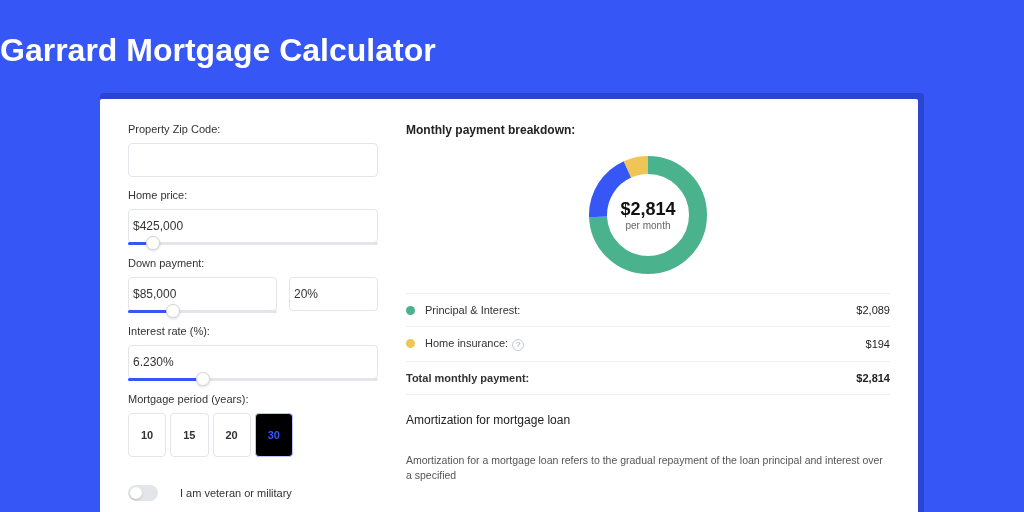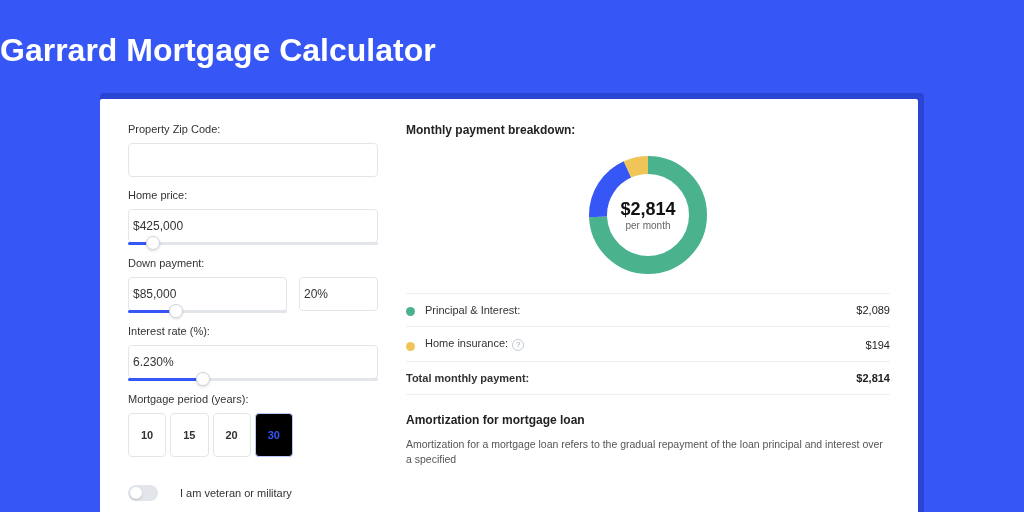--- a/index.html
+++ b/index.html
@@ -11,46 +11,46 @@
   .left{width:250px;flex:0 0 250px}
   .right{flex:1}
   .field{margin-bottom:12px}
   .label{font-size:11px;color:#333;margin-bottom:8px;display:block}
   .input{width:100%;border:1px solid #e2e6ea;border-radius:4px;padding:9px 4px;font-size:12px;color:#333;background:#fff}
   .slider-track{height:3px;background:#e2e6ea;border-radius:2px;position:relative;margin-top:-1px}
   .slider-fill{height:3px;background:#3656f5;border-radius:2px;position:absolute;left:0;top:0}
   .slider-thumb{width:14px;height:14px;border-radius:50%;background:#fff;border:1px solid #d0d6dc;box-shadow:0 1px 3px rgba(0,0,0,.15);position:absolute;top:-6px;transform:translateX(-50%)}
   .row2{display:flex;gap:12px}
   .row2 .col1{flex:1}
-  .row2 .col2{width:79px}
+  .row2 .col2{width:89px}
   .periods{display:flex;gap:4px}
   .period{border:1px solid #e2e6ea;border-radius:4px;padding:15px 12px;font-size:11px;font-weight:600;color:#333;cursor:pointer;background:#fff}
   .period.active{background:#000000;border-color:#b9c6ff;color:#3656f5}
   .toggle-row{display:flex;align-items:center;gap:10px;margin-top:18px}
   .toggle{width:30px;height:16px;border-radius:10px;background:#e2e6ea;position:relative;cursor:pointer}
   .toggle-knob{width:12px;height:12px;border-radius:50%;background:#fff;position:absolute;top:2px;left:2px;box-shadow:0 1px 2px rgba(0,0,0,.2)}
   .section-title{font-size:12px;font-weight:700;color:#222;margin-bottom:6px}
   .donut-wrap{display:flex;justify-content:center;padding:8px 0 14px}
   .donut{position:relative;width:128px;height:128px}
   .donut svg{transform:rotate(-90deg)}
   .donut-center{position:absolute;inset:0;display:flex;flex-direction:column;align-items:center;justify-content:center}
   .donut-amount{font-size:18px;font-weight:800;color:#111}
   .donut-sub{font-size:10px;color:#666}
   .breakdown{border-top:1px solid #eef0f3}
-  .break-row{display:flex;align-items:flex-end;padding:10px 0;border-bottom:1px solid #eef0f3;font-size:11px}
+  .break-row{display:flex;align-items:center;padding:10px 0;border-bottom:1px solid #eef0f3;font-size:11px}
   .dot{width:9px;height:9px;border-radius:50%;margin-right:10px}
   .dot.green{background:#4bb28e}
   .dot.blue{background:#3656f5}
   .dot.yellow{background:#f0c558}
   .break-label{flex:1;color:#333}
   .help{display:inline-flex;width:12px;height:12px;border:1px solid #c5ccd4;border-radius:50%;font-size:8px;color:#9aa3ad;align-items:center;justify-content:center;margin-left:4px}
   .break-val{color:#222;font-weight:500}
   .break-row.total .break-label,.break-row.total .break-val{font-weight:700}
   .amort{margin-top:18px}
-  .amort-title{font-size:12px;font-weight:700;color:#222;margin-bottom:10px}
+  .amort-title{font-size:12px;font-weight:400;color:#222;margin-bottom:26px}
   .amort-text{font-size:10.5px;color:#555;line-height:1.5}
 </style>
 </head>
 <body>
 
 <div class="title">Garrard Mortgage Calculator</div>
 
 <div class="card-wrap">
 <div class="card-shadow">
 <div class="card">

